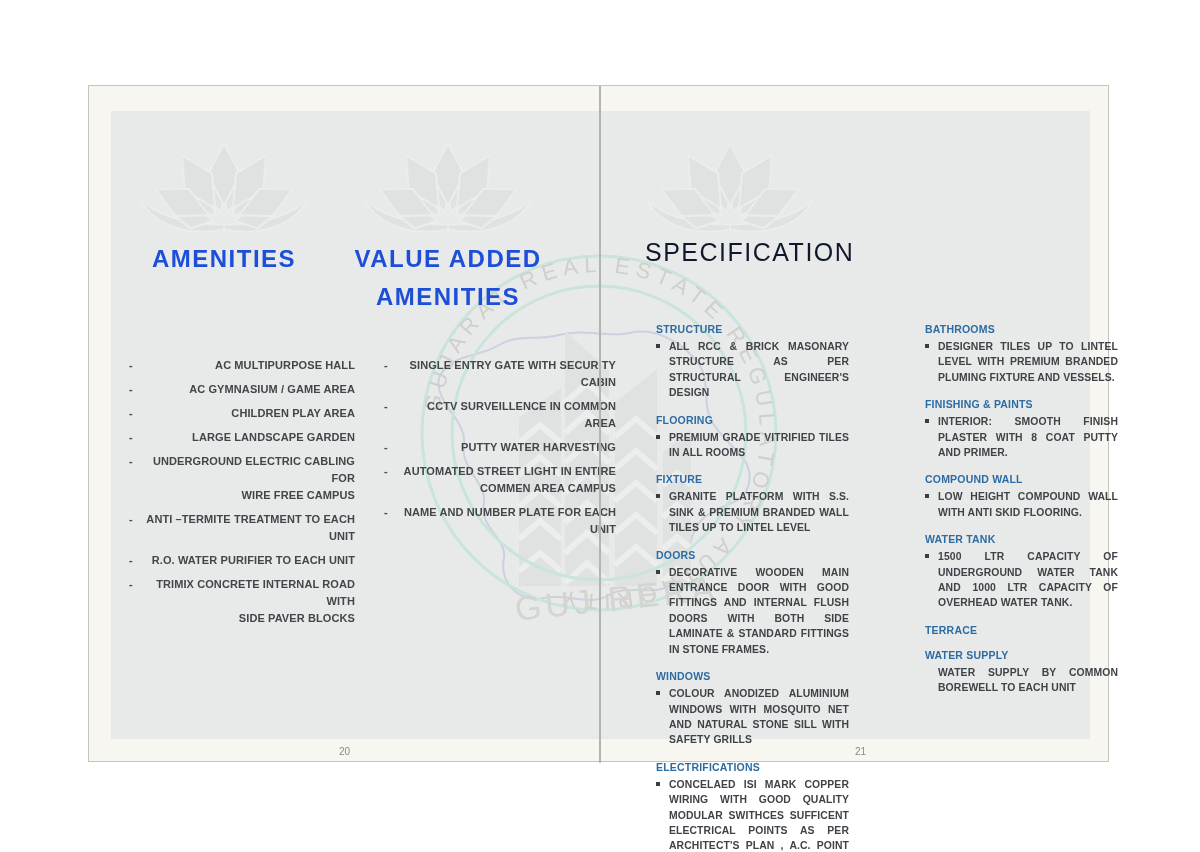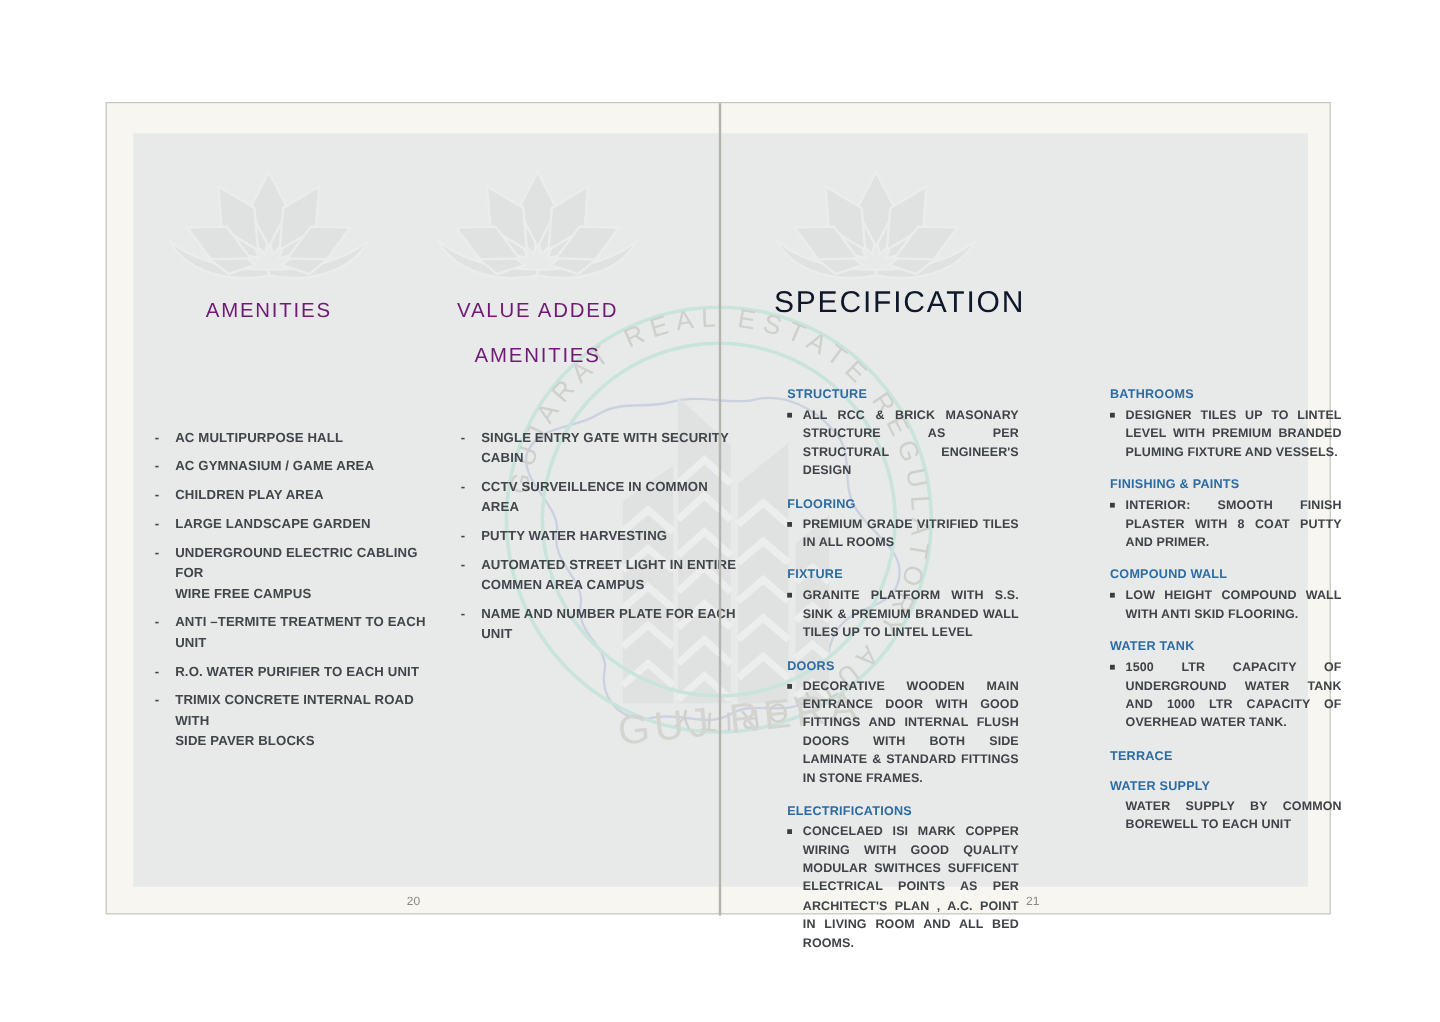--- a/index.html
+++ b/index.html
@@ -10,31 +10,31 @@
   .gray-area{position:absolute;top:25px;height:628px;background:#e8eaea;z-index:0;}
   .gray-left{left:22px;width:489px;}
   .gray-right{left:512px;width:489px;}
   .spine{position:absolute;left:510px;top:0;width:2px;height:677px;background:#b4b4af;z-index:3;}
   .seal{position:absolute;left:280px;top:117px;width:460px;height:460px;z-index:1;}
   .col{position:absolute;z-index:2;text-align:center;}
   .col-a{left:24px;top:46px;width:222px;}
   .col-b{left:248px;top:46px;width:222px;}
   .col-r{left:538px;top:46px;width:205px;}
   .lotus{display:block;margin:0 auto;width:200px;height:104px;}
-  .col-heading{margin-top:4px;font-size:17px;line-height:38px;letter-spacing:1.5px;
-               color:#701a75;font-weight:400;white-space:pre-line;}
+  .col-heading{margin-top:4px;font-size:24px;line-height:38px;letter-spacing:1.5px;
+               color:#1d4ed8;font-weight:700;white-space:pre-line;}
   .spec-title{position:absolute;left:556px;top:152px;z-index:2;font-size:25px;
               letter-spacing:1.5px;color:#0f172a;white-space:nowrap;}
   .am-list{position:absolute;z-index:2;}
   .am-list-a{left:40px;top:271px;width:226px;}
   .am-list-b{left:295px;top:271px;width:232px;}
   .am-item{display:flex;margin-bottom:7px;}
   .am-dash{flex:0 0 17px;width:17px;font-size:11px;font-weight:bold;color:#41464a;line-height:17px;}
   .am-text{flex:1;font-size:11px;font-weight:bold;color:#41464a;line-height:17px;
-           letter-spacing:0.1px;white-space:pre-line;text-align:left;}
+           letter-spacing:0.1px;white-space:pre-line;text-align:right;}
   .spec-col{position:absolute;top:237px;width:193px;z-index:2;}
   .spec-col-l{left:567px;}
   .spec-col-r{left:836px;}
   .spec-section{margin-bottom:13px;}
   .spec-heading{font-size:10.5px;font-weight:bold;color:#2d6ba3;letter-spacing:0.2px;margin-bottom:4px;}
   .spec-bullet{display:flex;margin-bottom:1px;justify-content:flex-end;}
   .sq{flex:0 0 13px;width:13px;padding-top:5px;}
   .sq::before{content:'';display:block;width:4px;height:4px;background:#3a3d40;}
   .sq.nosq::before{background:transparent;}
   .spec-text{flex:1;font-size:10.4px;font-weight:bold;color:#3f4347;line-height:15.4px;
@@ -236,20 +236,27 @@
           </div>
         </div>
         <div class="spec-section">
           <div class="spec-heading">DOORS</div>
           <div class="spec-bullet">
             <span class="sq"></span>
             <span class="spec-text">DECORATIVE WOODEN MAIN ENTRANCE DOOR  WITH GOOD FITTINGS AND INTERNAL FLUSH DOORS WITH BOTH SIDE LAMINATE &amp; STANDARD FITTINGS IN STONE FRAMES.</span>
           </div>
         </div>
         <div class="spec-section">
+          <div class="spec-heading">WINDOWS</div>
+          <div class="spec-bullet">
+            <span class="sq"></span>
+            <span class="spec-text">COLOUR ANODIZED ALUMINIUM WINDOWS WITH MOSQUITO NET AND NATURAL STONE SILL WITH SAFETY GRILLS</span>
+          </div>
+        </div>
+        <div class="spec-section">
           <div class="spec-heading">ELECTRIFICATIONS</div>
           <div class="spec-bullet">
             <span class="sq"></span>
             <span class="spec-text">CONCELAED ISI MARK COPPER WIRING WITH GOOD QUALITY MODULAR SWITHCES SUFFICENT ELECTRICAL POINTS AS PER ARCHITECT'S  PLAN , A.C. POINT IN LIVING ROOM AND ALL BED ROOMS.</span>
           </div>
         </div>
       </div>
     <div class="spec-col spec-col-r">
         <div class="spec-section">
           <div class="spec-heading">BATHROOMS</div>

